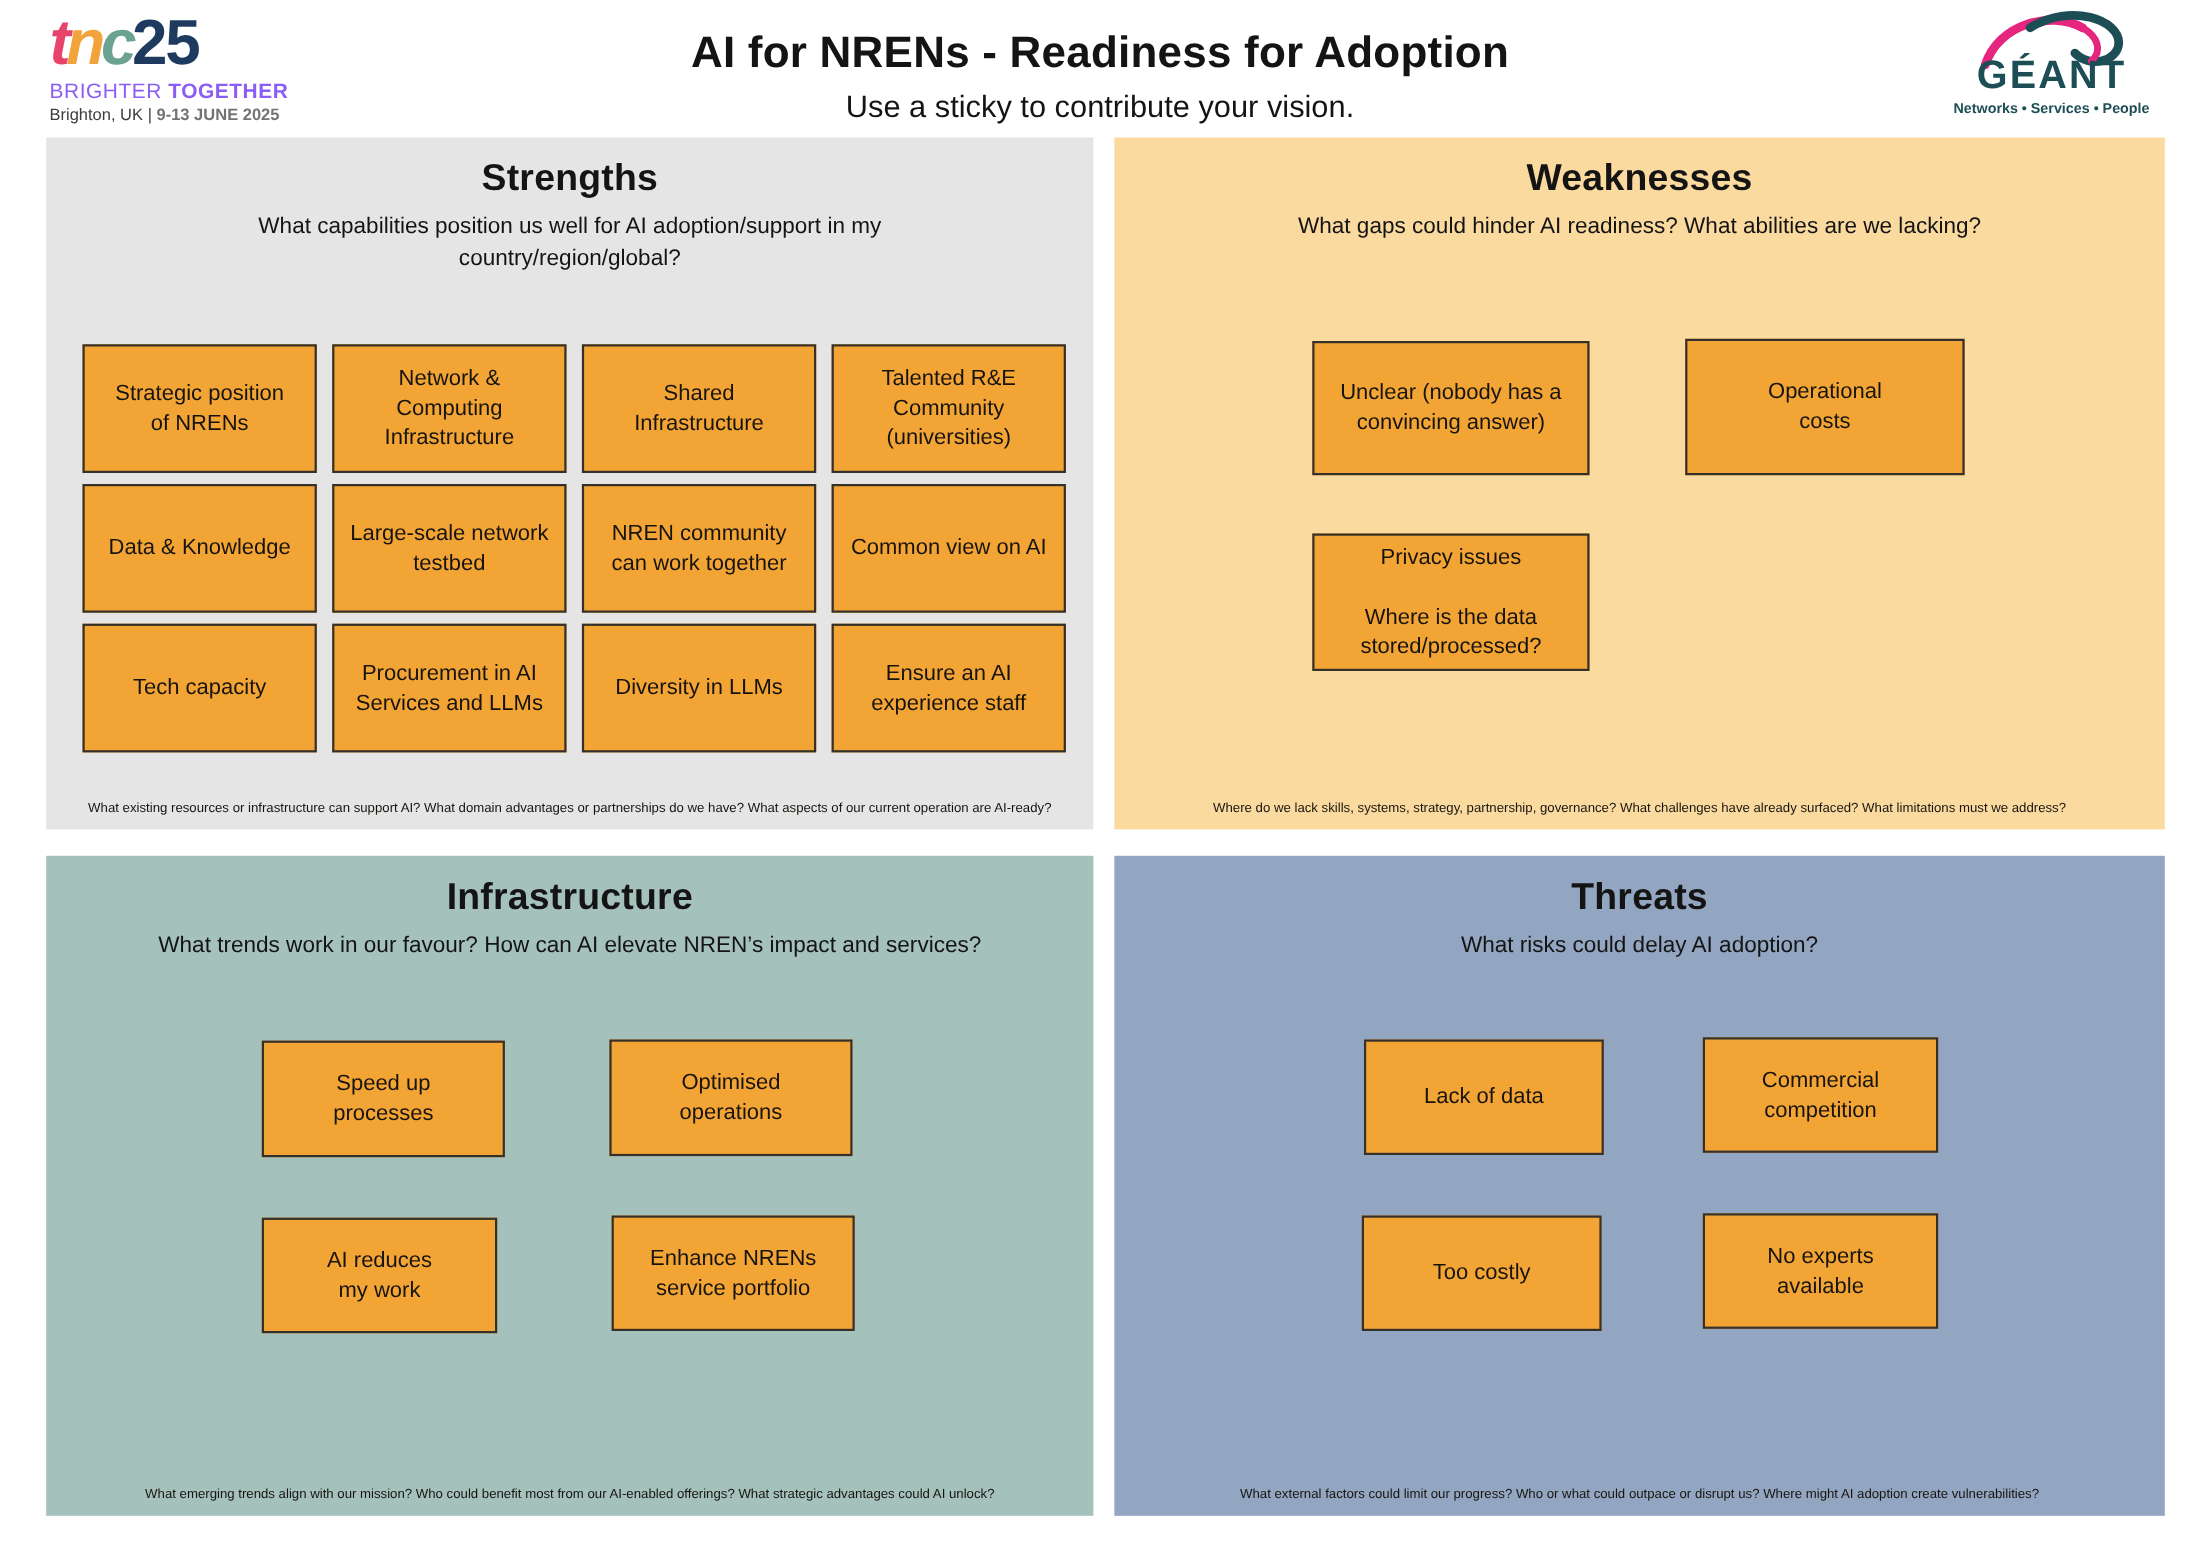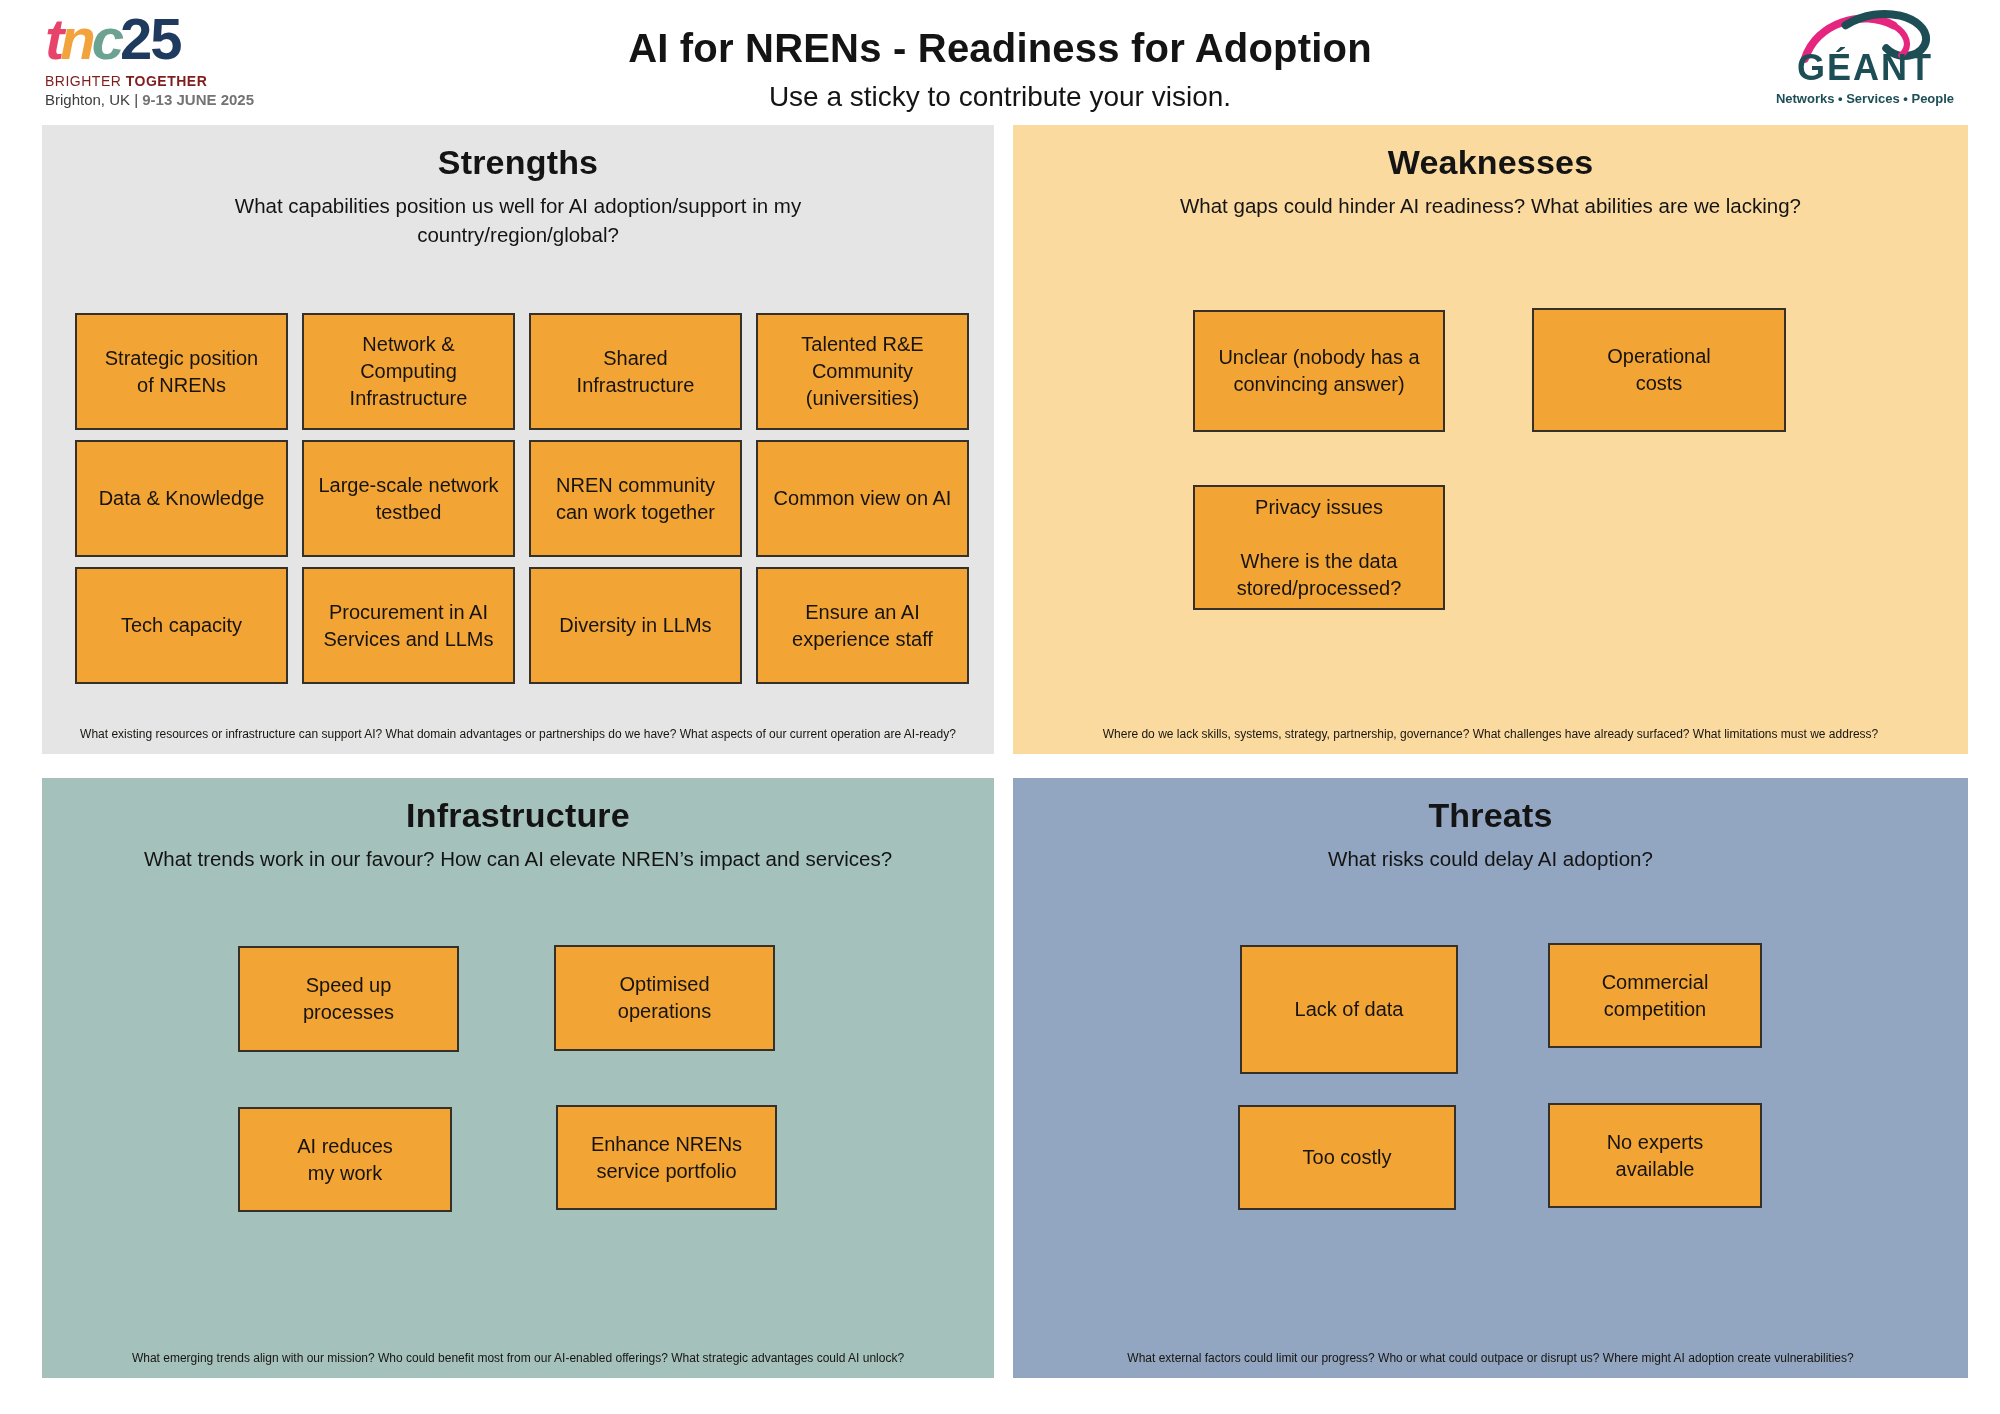--- a/index.html
+++ b/index.html
@@ -14,21 +14,21 @@
 
   
   .header { position:absolute; left:0; top:0; width:2000px; height:125px; }
 
   .tnc-logo { position:absolute; left:45px; top:10px; line-height:1; }
   .tnc-word { font-size:58px; font-weight:800; font-style:italic; letter-spacing:-4px; }
   .tnc-t { color:#E8436A; }
   .tnc-n { color:#F2A33C; }
   .tnc-c { color:#6BA292; }
   .tnc-year { color:#1E3A5F; font-style:normal; letter-spacing:-2px; }
-  .tnc-tagline { margin-top:6px; font-size:14px; letter-spacing:.5px; color:#7f1d1d; }
+  .tnc-tagline { margin-top:6px; font-size:19px; letter-spacing:.5px; color:#8b5cf6; }
   .tnc-tagline .together { font-weight:800; }
   .tnc-loc { margin-top:4px; font-size:15px; color:#3d3d3d; }
   .tnc-loc .dates { color:#737373; font-weight:800; }
 
   .title-block { position:absolute; left:0; right:0; top:26px; text-align:center; }
   .title-block h1 { font-size:40px; font-weight:800; letter-spacing:.2px; }
   .title-block p { font-size:28px; font-weight:400; margin-top:10px; }
 
   .geant-logo { position:absolute; right:40px; top:4px; width:190px; text-align:center; color:#1D4E56; }
   .geant-swoosh { width:160px; height:62px; display:block; margin:0 auto; }
@@ -71,21 +71,21 @@
 
   .q-weaknesses .s1 { left:180px; top:185px; width:252px; height:122px; }
   .q-weaknesses .s2 { left:519px; top:183px; width:254px; height:124px; }
   .q-weaknesses .s3 { left:180px; top:360px; width:252px; height:125px; }
 
   .q-opportunities .s1 { left:196px; top:168px; width:221px; height:106px; }
   .q-opportunities .s2 { left:512px; top:167px; width:221px; height:106px; }
   .q-opportunities .s3 { left:196px; top:329px; width:214px; height:105px; }
   .q-opportunities .s4 { left:514px; top:327px; width:221px; height:105px; }
 
-  .q-threats .s1 { left:227px; top:167px; width:218px; height:129px; }
+  .q-threats .s1 { left:227px; top:167px; width:218px; height:105px; }
   .q-threats .s2 { left:535px; top:165px; width:214px; height:105px; }
   .q-threats .s3 { left:225px; top:327px; width:218px; height:105px; }
   .q-threats .s4 { left:535px; top:325px; width:214px; height:105px; }
 </style>
 </head>
 <body>
 
 <div class="page">
 
   <div class="header">

